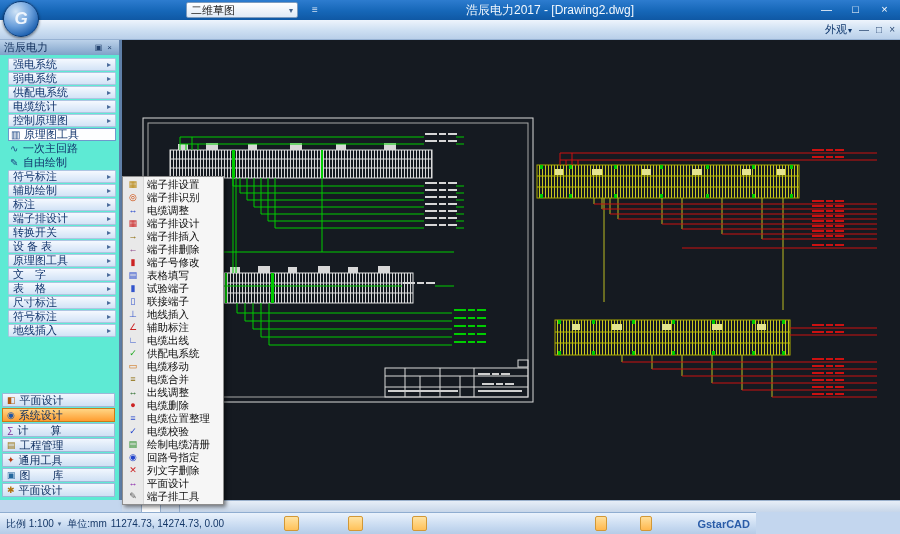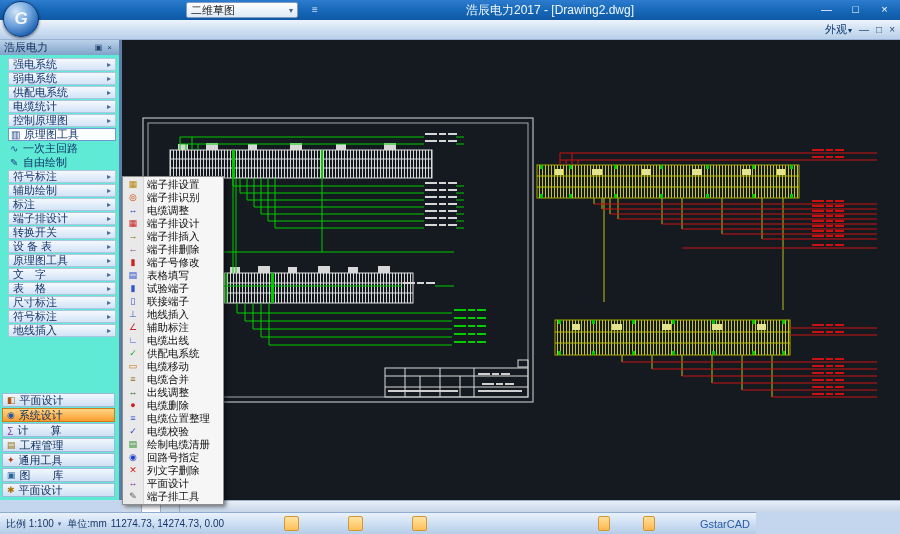--- a/index.html
+++ b/index.html
@@ -99,21 +99,21 @@
   .sb-icons{display:flex;gap:1px;margin-left:8px;}
   .sb-ico{min-width:15px;height:15px;padding:0 2px;border:1px solid transparent;border-radius:2px;
     display:flex;align-items:center;justify-content:center;font-size:9px;color:#2d5186;white-space:nowrap;}
   .sb-ico.active{background:linear-gradient(#ffe3a2,#ffc159);border-color:#d29836;}
   .sb-modes{margin-left:auto;display:flex;gap:3px;}
   .mode{padding:0 5px;height:15px;line-height:14px;font-size:10px;color:#1a3c6e;
     border:1px solid transparent;border-radius:2px;}
   .mode.active{background:linear-gradient(#ffdf9a,#ffb84e);border-color:#d29836;}
   .sb-right{display:flex;align-items:center;gap:5px;margin-left:10px;}
   .sb-ric{font-size:10px;color:#3a639e;}
-  .brand{font-size:11px;font-weight:normal;color:#2a5ca8;margin-left:20px;white-space:nowrap;}
+  .brand{font-size:11px;font-weight:bold;color:#2a5ca8;margin-left:20px;white-space:nowrap;}
 </style>
 </head>
 <body>
 
 <div class="window">
 
   <div class="titlebar">
     <div class="logo">G</div>
     <div class="qat">
         <span class="qi"></span>

